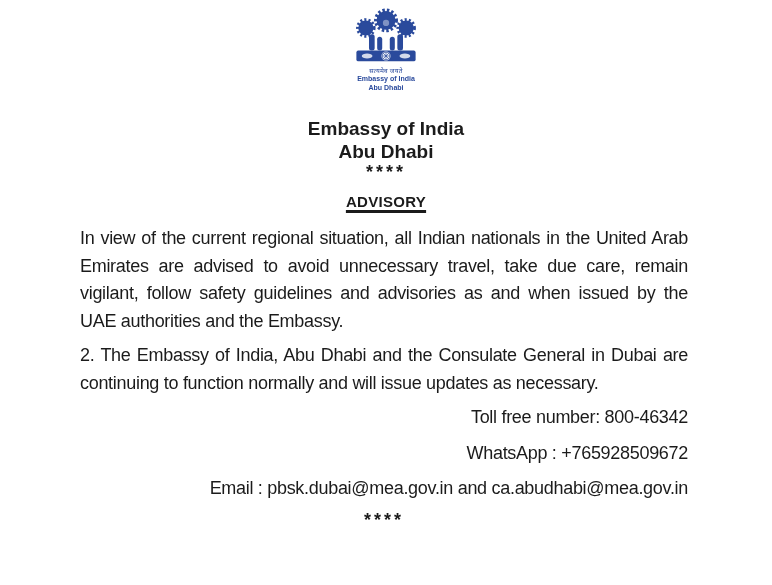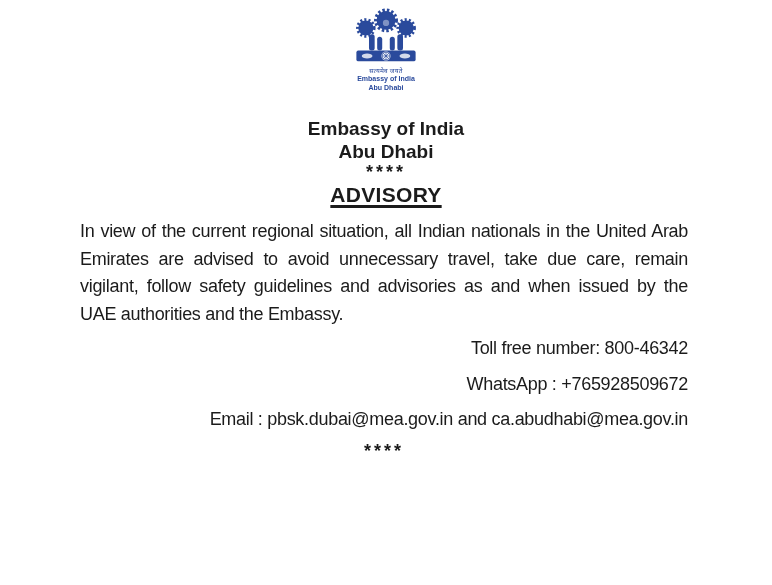--- a/index.html
+++ b/index.html
@@ -47,24 +47,24 @@
     line-height: 23px;
     margin: 0;
   }
   .stars {
     font-size: 18px;
     font-weight: bold;
     line-height: 19px;
     letter-spacing: 3px;
   }
   .advisory-heading {
-    font-size: 21px;
+    font-size: 15px;
     font-weight: bold;
     line-height: 26px;
-    margin: 0;
+    margin: 7px;
     text-decoration: underline;
     text-decoration-thickness: 2.5px;
     text-underline-offset: 3px;
     letter-spacing: 0.3px;
   }
   .content {
     margin: 10px 84px 0 80px;
   }
   .para {
     font-size: 18px;
@@ -132,20 +132,21 @@
     <div class="title-block">
       <h1 class="title-line">Embassy of India</h1>
       <h1 class="title-line">Abu Dhabi</h1>
       <div class="stars">****</div>
       <h2 class="advisory-heading">ADVISORY</h2>
     </div>
   </header>
 
   <main class="content">
     <p class="para justify">In view of the current regional situation, all Indian nationals in the United Arab Emirates are advised to avoid unnecessary travel, take due care, remain vigilant, follow safety guidelines and advisories as and when issued by the UAE authorities and the Embassy.</p>
+    <p class="para justify">2. The Embassy of India, Abu Dhabi and the Consulate General in Dubai are continuing to function normally and will issue updates as necessary.</p>
 
     <p class="para contact">Toll free number: 800-46342</p>
     <p class="para contact">WhatsApp : +765928509672</p>
     <p class="para contact">Email : pbsk.dubai@mea.gov.in and ca.abudhabi@mea.gov.in</p>
 
     <div class="stars footer-stars">****</div>
   </main>
 
 </div>
 

